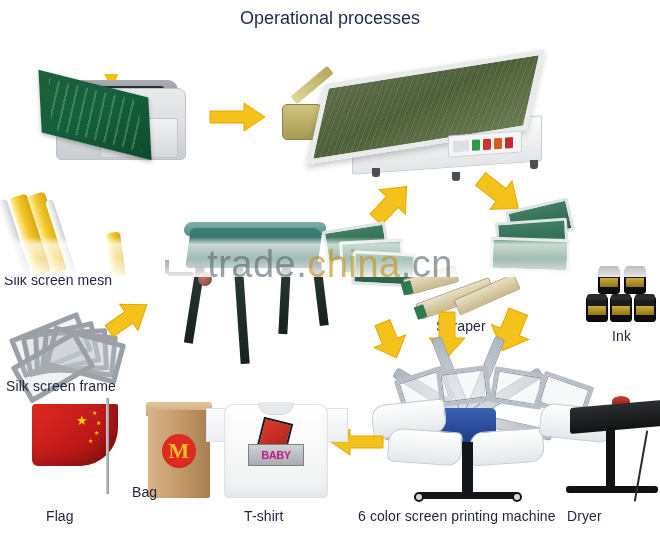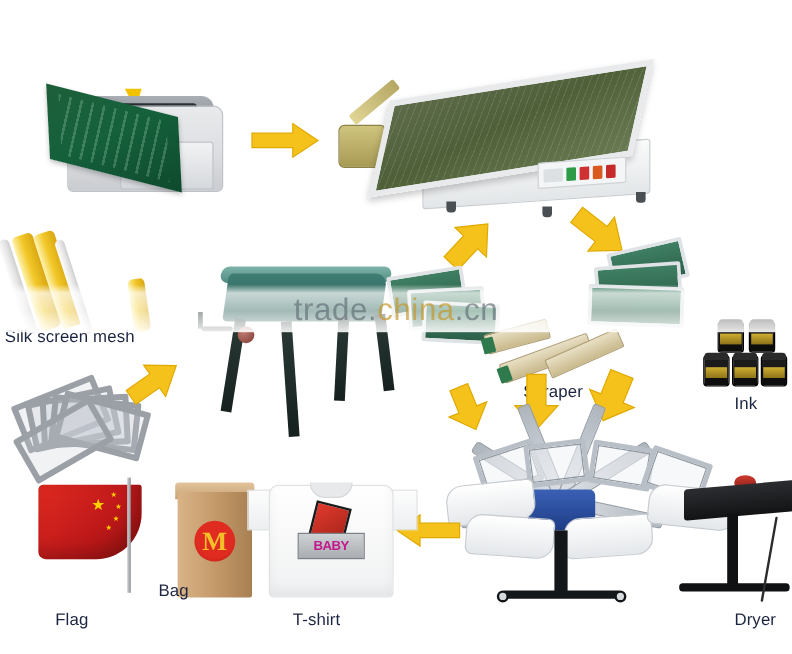--- a/index.html
+++ b/index.html
@@ -76,21 +76,21 @@
   .wm-band .smear {
     position: absolute; left: 0; top: 0; width: 660px; height: 40px;
     background:
       linear-gradient(to bottom, rgba(255,255,255,.0) 0%, rgba(255,255,255,.72) 18%,
                       rgba(255,255,255,.55) 55%, rgba(255,255,255,.9) 100%);
   }
   .wm-text {
     position: absolute;
     left: 0; right: 0; top: 243px;
     text-align: center;
-    font-size: 26px;
+    font-size: 38px;
     font-family: "Liberation Sans", sans-serif;
     color: rgba(90,104,112,.62);
     letter-spacing: .5px;
     pointer-events: none;
   }
   .wm-text .hl { color: rgba(196,150,40,.68); }
 
   
   .art { position: absolute; }
 
@@ -363,20 +363,21 @@
     border:1px solid #7d8185;
     display:flex; align-items:center; justify-content:center;
     color:#c4178c; font-size:11px; font-weight:bold; letter-spacing:-.4px;
   }
 </style>
 </head>
 <body>
 
 <div id="stage">
 
+  <div class="title">Operational processes</div>
 
   <div class="callout-tail"></div>
 
   <div class="art">
     <div class="printer-top"></div>
     <div class="printer-slot"></div>
     <div class="printer-body"></div>
     <div class="printer-tray"></div>
     <div class="green-film"></div>
   </div>
@@ -430,20 +431,21 @@
   <div class="lbl" style="left:4px; top:272px;">Silk screen mesh</div>
 
   <div class="frame-stack">
     <div class="frm" style="left:0px;  top:6px;  transform:rotate(-22deg);"></div>
     <div class="frm" style="left:10px; top:10px; transform:rotate(-12deg);"></div>
     <div class="frm" style="left:20px; top:12px; transform:rotate(-3deg);"></div>
     <div class="frm" style="left:28px; top:14px; transform:rotate(6deg);"></div>
     <div class="frm" style="left:34px; top:16px; transform:rotate(15deg);"></div>
     <div class="frm" style="left:2px;  top:28px; transform:rotate(-30deg);"></div>
   </div>
+  <div class="lbl" style="left:6px; top:378px;">Silk screen frame</div>
 
   <div class="arrow" style="left:106px; top:298px;">
     <svg width="48" height="42" viewBox="0 0 48 42" aria-hidden="true">
       <g transform="rotate(-35 24 21)">
         <path d="M0 12 L24 12 L24 3 L46 19 L24 35 L24 26 L0 26 Z" fill="#f5c21b" stroke="#e0a900" stroke-width="1"></path>
       </g>
     </svg>
   </div>
 
   <div class="art">
@@ -544,29 +546,30 @@
     <div class="platen" style="left:372px; top:402px; transform:rotate(-6deg);"></div>
     <div class="platen" style="left:388px; top:430px; transform:rotate(4deg);"></div>
     <div class="platen" style="left:470px; top:430px; transform:rotate(-4deg);"></div>
     <div class="platen" style="left:540px; top:406px; transform:rotate(6deg);"></div>
 
     <div class="press-post"></div>
     <div class="press-foot"></div>
     <div class="caster" style="left:414px; top:492px;"></div>
     <div class="caster" style="left:512px; top:492px;"></div>
   </div>
+  <div class="lbl" style="left:358px; top:508px;">6 color screen printing machine</div>
 
   <div class="art">
     <div class="dryer-knob"></div>
     <div class="dryer-top"></div>
     <div class="dryer-post"></div>
     <div class="dryer-foot"></div>
     <div class="dryer-cord"></div>
   </div>
-  <div class="lbl" style="left:612px; top:508px;">Dryer</div>
+  <div class="lbl" style="left:567px; top:508px;">Dryer</div>
 
   <div class="arrow" style="left:330px; top:428px;">
     <svg width="54" height="28" viewBox="0 0 54 28" aria-hidden="true">
       <path d="M53 8 L20 8 L20 1 L1 14 L20 27 L20 20 L53 20 Z" fill="#f5c21b" stroke="#e0a900" stroke-width="1"></path>
     </svg>
   </div>
 
   <div class="art">
     <div class="flag-cloth"></div>
     <div class="flag-pole"></div>

